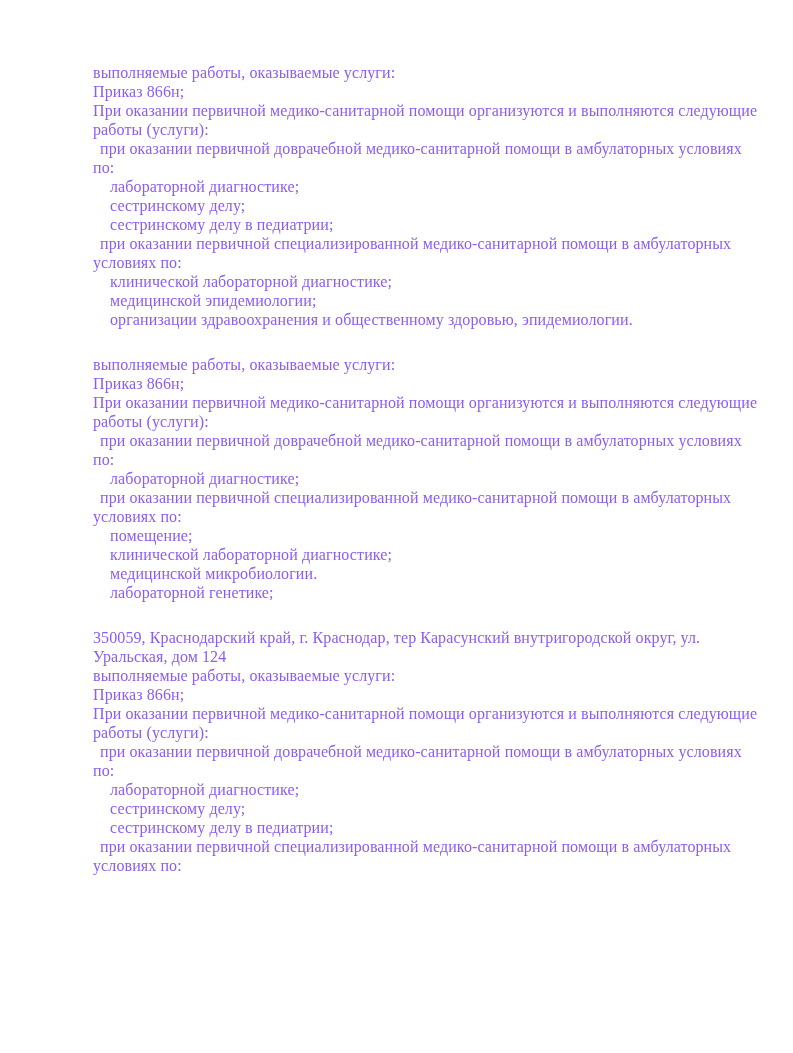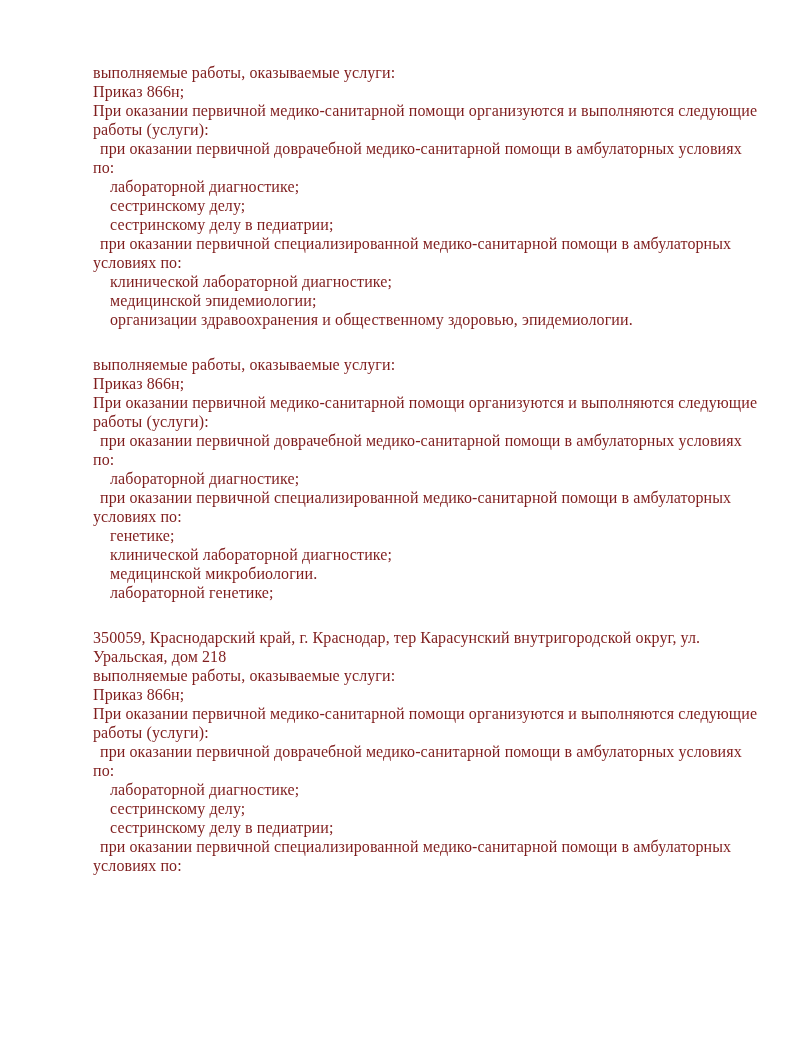--- a/index.html
+++ b/index.html
@@ -20,21 +20,21 @@
     top: 0;
     width: 793px;
     height: 1053px;
     background: #ffffff;
   }
   .doc-text {
     position: absolute;
     left: 93px;
     top: 63px;
     width: 668px;
-    color: #7f1d1d;
+    color: #8b5cf6;
     font-size: 16px;
   }
   .section {
     margin: 0 0 26px 0;
   }
   .line {
     line-height: 19px;
     height: 19px;
     white-space: nowrap;
     letter-spacing: 0.1px;
@@ -67,28 +67,28 @@
       <div class="section">
         <div class="line indent-0">выполняемые работы, оказываемые услуги:</div>
         <div class="line indent-0">Приказ 866н;</div>
         <div class="line indent-0">При оказании первичной медико-санитарной помощи организуются и выполняются следующие</div>
         <div class="line indent-0">работы (услуги):</div>
         <div class="line indent-1">при оказании первичной доврачебной медико-санитарной помощи в амбулаторных условиях</div>
         <div class="line indent-0">по:</div>
         <div class="line indent-2">лабораторной диагностике;</div>
         <div class="line indent-1">при оказании первичной специализированной медико-санитарной помощи в амбулаторных</div>
         <div class="line indent-0">условиях по:</div>
-        <div class="line indent-2">генетике;</div>
+        <div class="line indent-2">помещение;</div>
         <div class="line indent-2">клинической лабораторной диагностике;</div>
         <div class="line indent-2">медицинской микробиологии.</div>
         <div class="line indent-2">лабораторной генетике;</div>
       </div>
       <div class="section">
         <div class="line indent-0">350059, Краснодарский край, г. Краснодар, тер Карасунский внутригородской округ, ул.</div>
-        <div class="line indent-0">Уральская, дом 218</div>
+        <div class="line indent-0">Уральская, дом 124</div>
         <div class="line indent-0">выполняемые работы, оказываемые услуги:</div>
         <div class="line indent-0">Приказ 866н;</div>
         <div class="line indent-0">При оказании первичной медико-санитарной помощи организуются и выполняются следующие</div>
         <div class="line indent-0">работы (услуги):</div>
         <div class="line indent-1">при оказании первичной доврачебной медико-санитарной помощи в амбулаторных условиях</div>
         <div class="line indent-0">по:</div>
         <div class="line indent-2">лабораторной диагностике;</div>
         <div class="line indent-2">сестринскому делу;</div>
         <div class="line indent-2">сестринскому делу в педиатрии;</div>
         <div class="line indent-1">при оказании первичной специализированной медико-санитарной помощи в амбулаторных</div>

